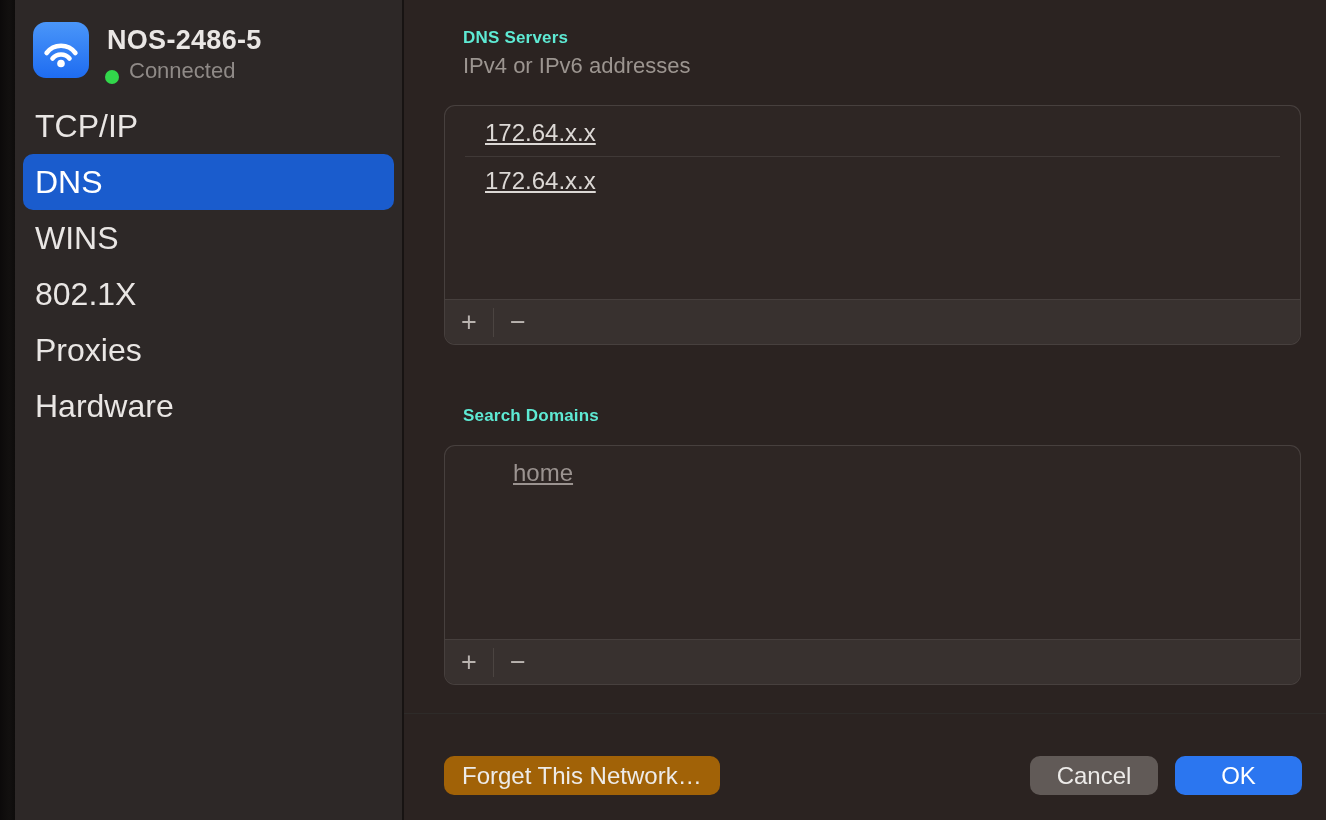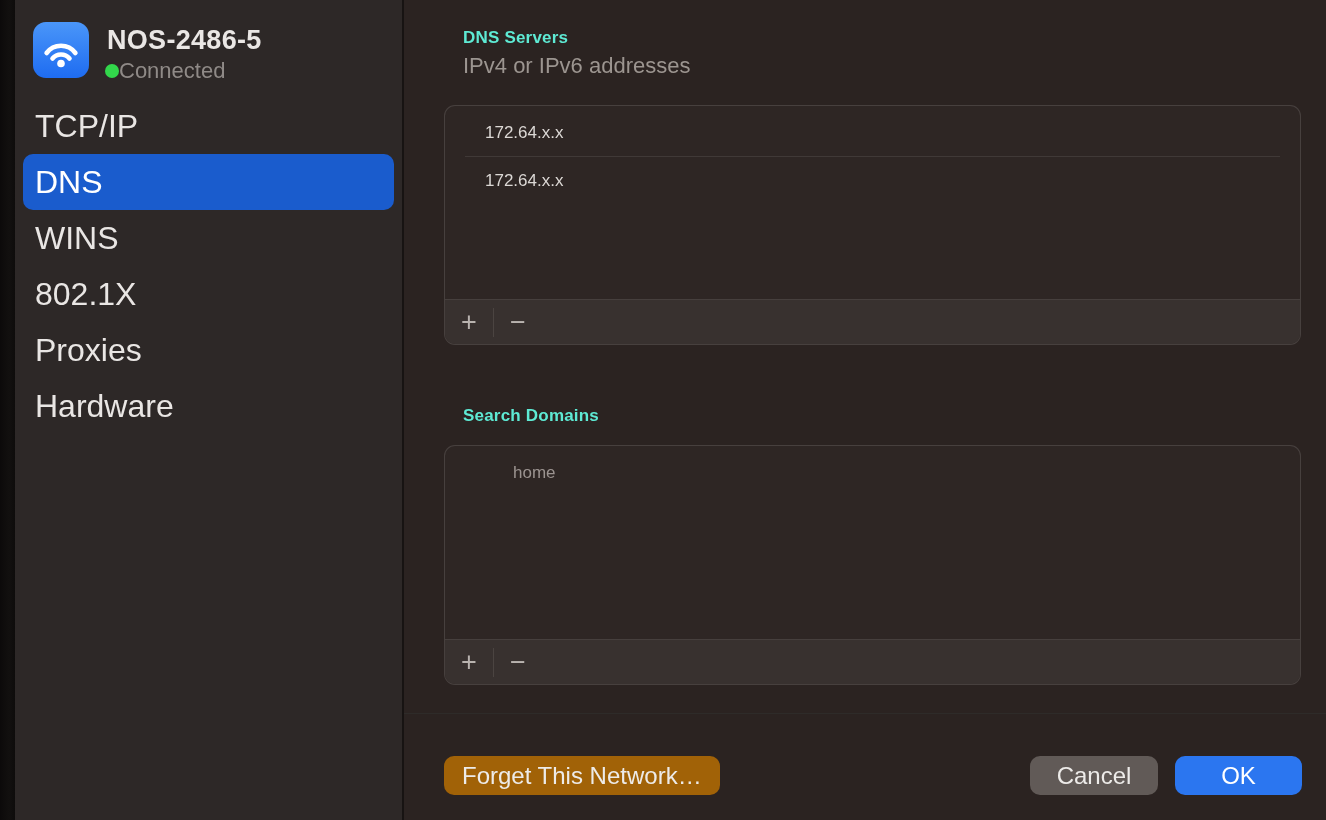--- a/index.html
+++ b/index.html
@@ -24,21 +24,21 @@
   }
   .wifi-icon {
     position:absolute; left:18px; top:22px; width:56px; height:56px;
   }
   .network-name {
     position:absolute; left:92px; top:25px;
     font-size:27px; font-weight:600; color:#eae7e5; letter-spacing:.3px;
   }
   .status-row {
     position:absolute; left:90px; top:58px;
-    display:flex; align-items:center; gap:0;
+    display:flex; align-items:flex-end; gap:10px;
   }
   .status-dot {
     width:14px; height:14px; border-radius:50%; background:#32d74b;
   }
   .status-text { font-size:22px; color:#8f8a87; }
 
   .nav { position:absolute; left:0; top:98px; width:100%; }
   .nav-item {
     height:56px; line-height:56px;
     margin:0 8px; padding-left:12px;
@@ -70,21 +70,21 @@
 
   .list-box {
     position:absolute; left:40px; width:857px; height:240px;
     background:#2e2624;
     border:1px solid rgba(255,255,255,0.12);
     border-radius:11px;
   }
   .list-rows { padding-top:3px; }
   .list-row {
     height:47px; line-height:47px; padding-left:40px;
-    font-size:17px; color:#dcd8d5;
+    font-size:24px; color:#dcd8d5;text-decoration:underline;
   }
   .list-row.dim { color:#9b9390; }
   .row-sep { height:1px; background:rgba(255,255,255,0.09); margin:0 20px; }
 
   .box-footer {
     position:absolute; left:0; right:0; bottom:0; height:45px;
     background:#38312f;
     border-top:1px solid rgba(255,255,255,0.07);
     border-radius:0 0 10px 10px;
     display:flex; align-items:center;

